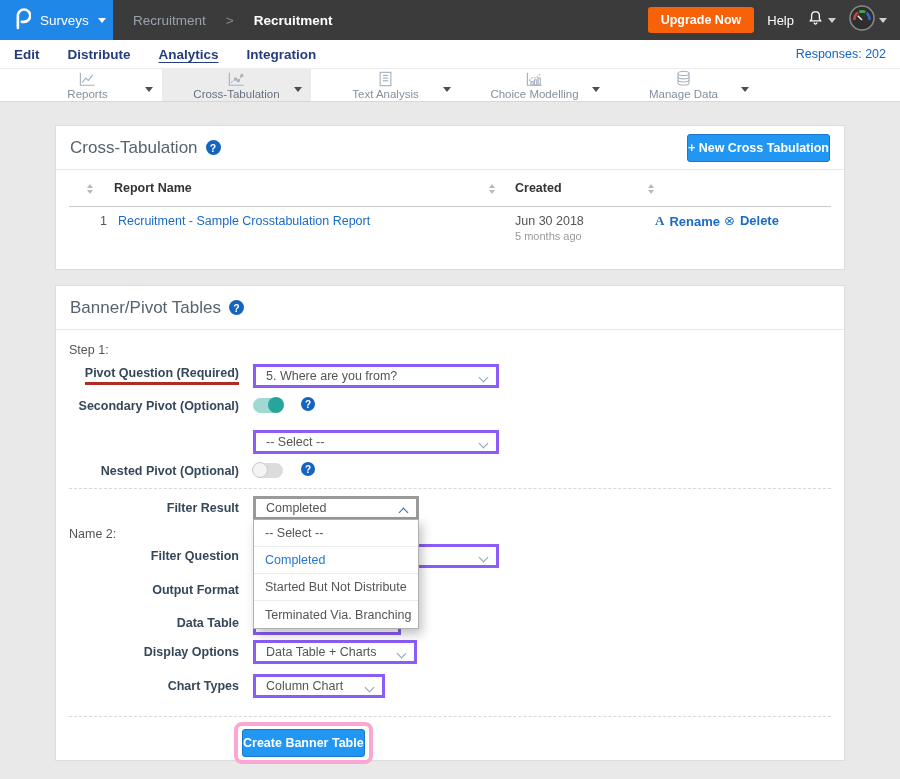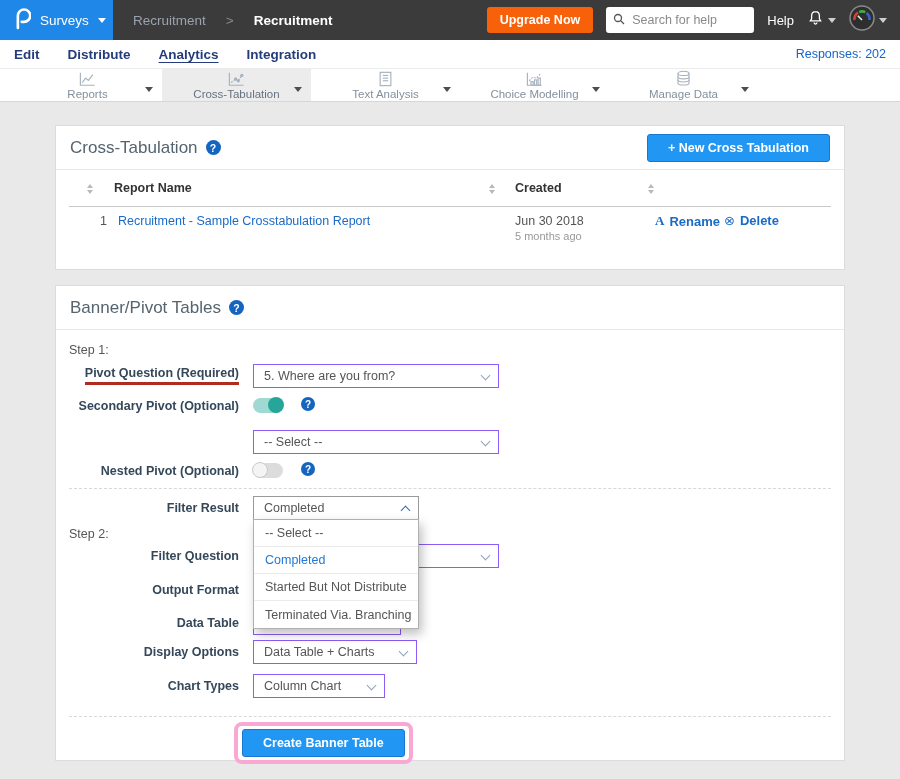--- a/index.html
+++ b/index.html
@@ -39,21 +39,21 @@
   .tab-caret{position:absolute;right:9px;top:18px;width:0;height:0;border-left:4px solid transparent;border-right:4px solid transparent;border-top:5px solid #4a4f55;}
 
   
   .card{position:absolute;left:55px;width:790px;background:#fff;border:1px solid #dcdcdc;}
   .card1{top:125px;height:145px;}
   .card2{top:285px;height:476px;}
   .card-header{height:44px;border-bottom:1px solid #e8e8e8;display:flex;align-items:center;padding:0 14px;}
   .card-title{font-size:17px;color:#56646f;}
   .q-icon{width:15px;height:15px;border-radius:50%;background:#1464c0;color:#fff;font-size:10.5px;font-weight:700;display:inline-flex;align-items:center;justify-content:center;margin-left:8px;cursor:pointer;flex:0 0 auto;}
   .q-icon.sm{width:14px;height:14px;font-size:10px;}
-  .btn-blue{background:#2196f3;border:1px solid #1976d2;color:#fff;font-weight:700;font-size:12.5px;padding:6px 20px;border-radius:3px;cursor:pointer;font-family:"Liberation Sans",sans-serif;}
+  .btn-blue{background:#2196f3;border:1px solid #1976d2;color:#fff;font-weight:700;font-size:12.5px;padding:6px 0;border-radius:3px;cursor:pointer;font-family:"Liberation Sans",sans-serif;}
   .new-btn{margin-left:auto;}
 
   
   .abs{position:absolute;}
   .sort{display:inline-flex;flex-direction:column;gap:2px;cursor:pointer;}
   .sort i{display:block;width:0;height:0;border-left:3.5px solid transparent;border-right:3.5px solid transparent;}
   .sort .u{border-bottom:4px solid #b9b9b9;}
   .sort .d{border-top:4px solid #b9b9b9;}
   .th{font-size:12.5px;font-weight:700;color:#333;cursor:pointer;}
   .tdivider{position:absolute;top:80px;left:13px;right:13px;border-top:1px solid #c9c9c9;}
@@ -61,21 +61,21 @@
   .tlink{font-size:12.5px;color:#1a6bc7;cursor:pointer;}
   .tago{font-size:11px;color:#999;}
   .action{font-size:13px;color:#1a6bc7;font-weight:600;display:inline-flex;align-items:center;gap:5px;cursor:pointer;}
   .glyph-a{font-family:"Liberation Serif",serif;font-size:13px;font-weight:700;}
   .glyph-x{font-family:"DejaVu Sans",sans-serif;font-size:13px;font-weight:400;}
 
   
   .step-lbl{position:absolute;left:13px;font-size:12.5px;color:#555;}
   .flabel{position:absolute;left:0;width:183px;text-align:right;font-size:12.5px;font-weight:700;color:#35485a;}
   .flabel .ul-red{display:inline-block;padding-bottom:2px;border-bottom:3px solid #b02c20;}
-  .sel{position:absolute;height:24px;border:1px solid #8b5cf6;background:#fff;font-size:12.5px;color:#555;display:flex;align-items:center;padding-left:10px;cursor:pointer;}
+  .sel{position:absolute;height:24px;border:3px solid #8b5cf6;background:#fff;font-size:12.5px;color:#555;display:flex;align-items:center;padding-left:10px;cursor:pointer;}
   .chev{position:absolute;right:9px;top:7px;width:7px;height:7px;border-right:1.6px solid #8fa3b8;border-bottom:1.6px solid #8fa3b8;transform:rotate(45deg);}
   .chev.up{top:10px;transform:rotate(-135deg);border-color:#2b6cb0;}
   .toggle{position:absolute;width:30px;height:15px;border-radius:8px;cursor:pointer;}
   .toggle.on{background:#9fd9d2;}
   .toggle.on .knob{position:absolute;right:-1px;top:-1px;width:16px;height:16px;border-radius:50%;background:#26a69a;}
   .toggle.off{background:#dcdcdc;}
   .toggle.off .knob{position:absolute;left:-1px;top:-1px;width:16px;height:16px;border-radius:50%;background:#f4f4f4;border:1px solid #c9c9c9;}
   .dashed{position:absolute;left:13px;right:13px;border-top:1px dashed #d8d8d8;}
   .dropdown{position:absolute;left:197px;top:233px;width:166px;background:#fff;border:1px solid #b0b0b0;box-shadow:3px 5px 10px rgba(0,0,0,0.25);z-index:5;}
   .opt{height:27px;display:flex;align-items:center;padding-left:11px;font-size:12.5px;color:#555;border-bottom:1px solid #ebebeb;cursor:pointer;}
@@ -98,29 +98,20 @@
       <span class="lbl">Surveys</span>
       <span class="caret"></span>
     </div>
     <div class="breadcrumb">
       <span class="bc-parent">Recruitment</span>
       <span class="bc-sep">&gt;</span>
       <span class="bc-current">Recruitment</span>
     </div>
     <div class="topbar-right">
       <button class="upgrade-btn">Upgrade Now</button>
-      <div class="search-box">
-        <span>
-          <svg width="12" height="12" viewBox="0 0 24 24" fill="none" stroke="#555" stroke-width="2.6">
-              <circle cx="10" cy="10" r="7"></circle>
-              <line x1="15.5" y1="15.5" x2="22" y2="22"></line>
-            </svg>
-        </span>
-        <input type="text" placeholder="Search for help" style="">
-      </div>
       <span class="help-lbl">Help</span>
       <span class="icon-group">
         <span>
           <svg width="17" height="18" viewBox="0 0 24 24" fill="none" stroke="#fff" stroke-width="1.8">
               <path d="M12 3c-3.3 0-5.5 2.6-5.5 6v4l-1.8 3h14.6l-1.8-3V9c0-3.4-2.2-6-5.5-6z"></path>
               <path d="M10 18.5a2 2 0 0 0 4 0"></path>
             </svg>
         </span>
         <span class="caret gray"></span>
       </span>
@@ -288,21 +279,21 @@
       <span class="chev up"></span>
     </div>
 
     <div class="dropdown">
       <div class="opt">-- Select --</div>
       <div class="opt hl">Completed</div>
       <div class="opt">Started But Not Distribute</div>
       <div class="opt">Terminated Via. Branching</div>
     </div>
 
-    <span class="step-lbl" style="top:241px;">Step 2:</span>
+    <span class="step-lbl" style="top:241px;">Name 2:</span>
 
     <span class="flabel" style="top:263px;">Filter Question</span>
     <div class="sel" style="left:197px;top:258px;width:246px;z-index:1;">
       <span class="chev"></span>
     </div>
 
     <span class="flabel" style="top:297px;">Output Format</span>
     <div class="sel" style="left:197px;top:292px;width:148px;z-index:1;"></div>
 
     <span class="flabel" style="top:330px;">Data Table</span>

